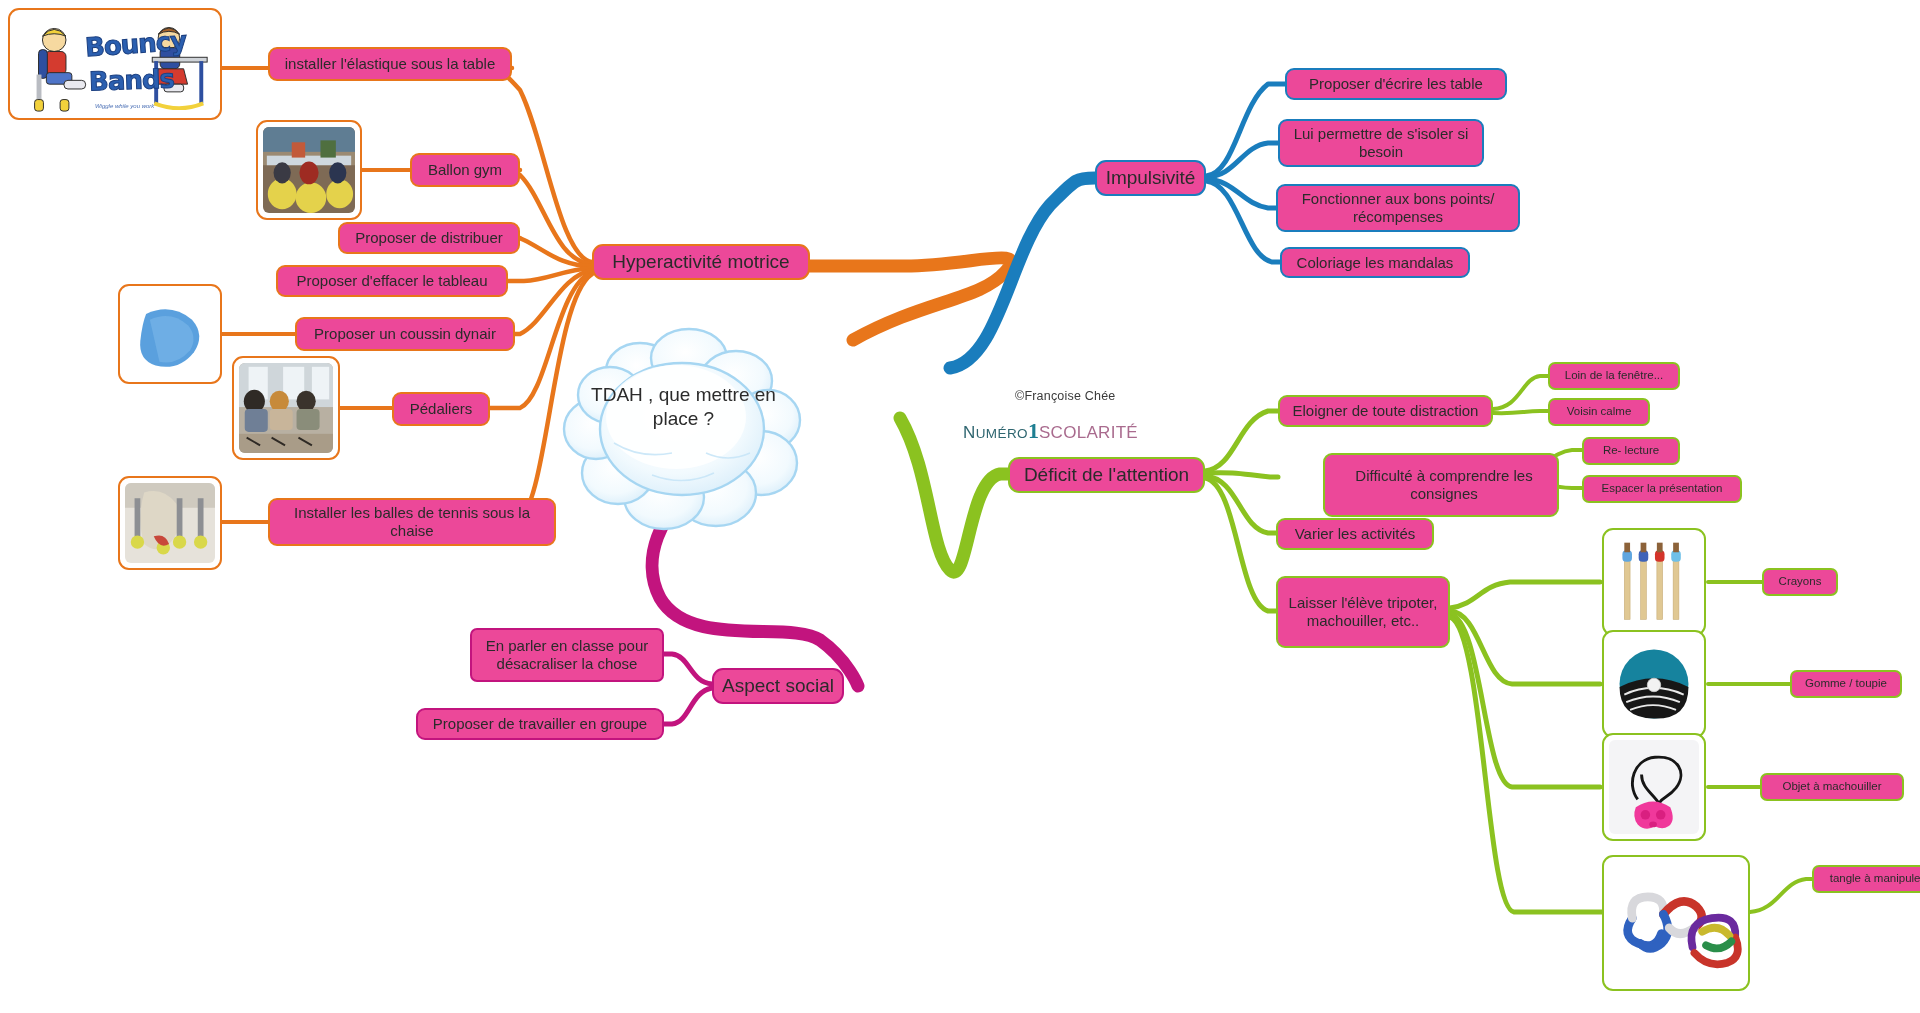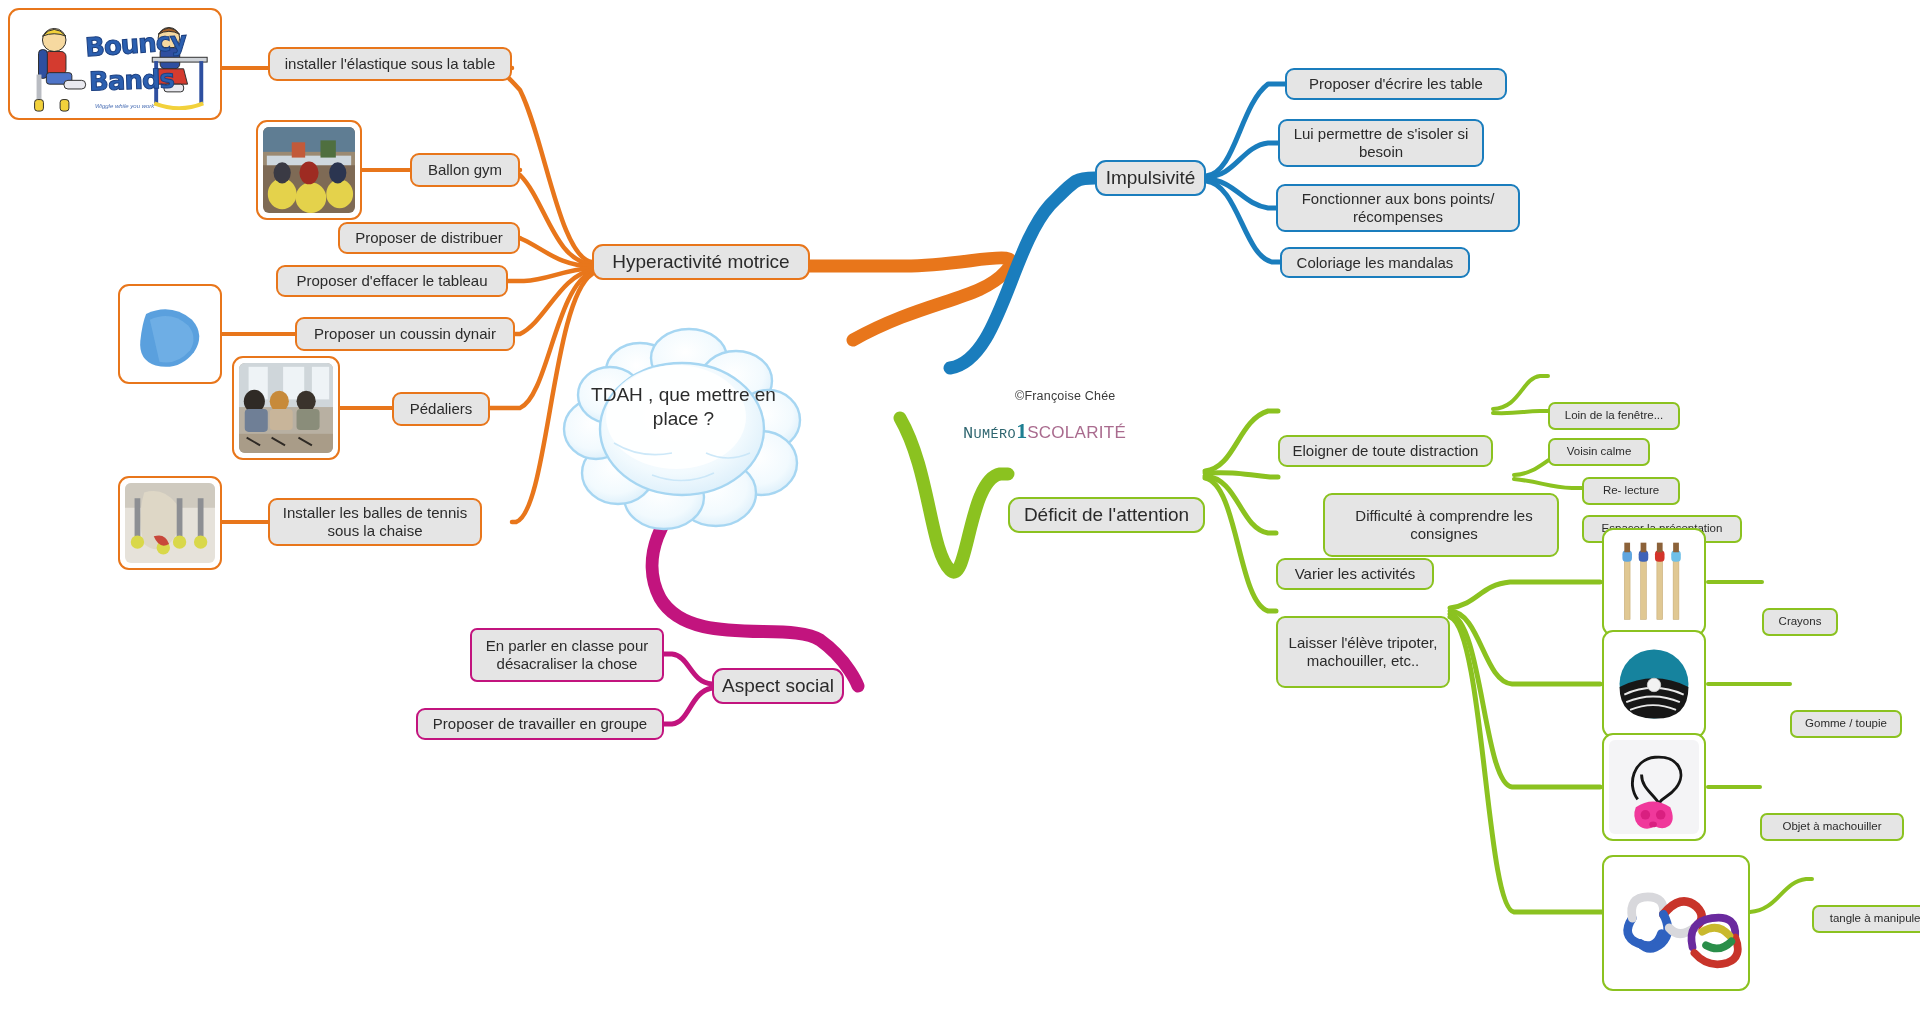--- a/index.html
+++ b/index.html
@@ -3,26 +3,26 @@
 <meta charset="utf-8">
 <title>TDAH mindmap</title>
 <style>
   html,body{margin:0;padding:0;background:#ffffff;}
   body{width:1920px;height:1013px;position:relative;overflow:hidden;
        font-family:"Liberation Sans","DejaVu Sans",sans-serif;}
   #stage{position:absolute;inset:0;width:1920px;height:1013px;}
   svg#links{position:absolute;left:0;top:0;width:1920px;height:1013px;}
 
   
-  .node{position:absolute;box-sizing:border-box;background:#e5e5e5;
+  .node{position:absolute;box-sizing:border-box;background:#ec4899;
         border-radius:9px;display:flex;align-items:center;justify-content:center;
         text-align:center;color:#2b2b2b;line-height:1.18;padding:2px 8px;}
   .node.orange{border:2px solid #E8761B;}
   .node.blue  {border:2px solid #1A7DBD;}
-  .node.green {border:2px solid #8BC220;margin-top:40px;}
+  .node.green {border:2px solid #8BC220;}
   .node.pink  {border:2px solid #C2147E;}
 
   .lvl1{font-size:19px;border-width:2.5px !important;border-radius:11px;}
   .lvl2{font-size:15px;}
   .lvl3{font-size:11.5px;border-radius:7px;}
 
   
   .pic{position:absolute;box-sizing:border-box;background:#fff;border-radius:11px;
        overflow:hidden;}
   .pic.orange{border:2.5px solid #E8761B;}
@@ -32,21 +32,21 @@
   
   #cloud{position:absolute;left:556px;top:325px;width:252px;height:210px;}
   #cloud svg{position:absolute;left:0;top:0;}
   #cloudlabel{position:absolute;left:576px;top:383px;width:215px;
        text-align:center;font-size:19px;color:#2b2b2b;line-height:1.25;z-index:6;}
 
   
   #credit{position:absolute;left:1015px;top:389px;font-size:12.5px;color:#3a3a3a;
           letter-spacing:.2px;}
   #logo{position:absolute;left:963px;top:418px;white-space:nowrap;}
-  #logo .lg1{font-family:Liberation Mono, monospace;font-size:17px;
+  #logo .lg1{font-family:Liberation Sans, sans-serif;font-size:17px;
              color:#2F6670;letter-spacing:.4px;}
   #logo .lg1 .sm{font-size:13.5px;}
   #logo .lg2{font-family:"Liberation Serif","DejaVu Serif",serif;font-size:22px;
              font-weight:bold;color:#1E7F92;}
   #logo .lg3{font-family:Liberation Sans, sans-serif;font-size:17px;
              color:#A96B8E;letter-spacing:.3px;}
 
   
   .ph{position:absolute;inset:0;}
   .bbword{position:absolute;font-family:"DejaVu Sans",sans-serif;font-weight:bold;
@@ -160,21 +160,21 @@
   <div class="node orange lvl2" style="left:410px;top:153px;width:110px;height:34px;">Ballon gym</div>
 
   <div class="node orange lvl2" style="left:338px;top:222px;width:182px;height:32px;">Proposer de distribuer</div>
 
   <div class="node orange lvl2" style="left:276px;top:265px;width:232px;height:32px;">Proposer d'effacer le tableau</div>
 
   <div class="node orange lvl2" style="left:295px;top:317px;width:220px;height:34px;">Proposer un coussin dynair</div>
 
   <div class="node orange lvl2" style="left:392px;top:392px;width:98px;height:34px;">Pédaliers</div>
 
-  <div class="node orange lvl2" style="left:268px;top:498px;width:214px;height:48px;">Installer les balles de tennis sous la chaise</div>
+  <div class="node orange lvl2" style="left:268px;top:498px;width:288px;height:48px;">Installer les balles de tennis sous la chaise</div>
 
   <div class="pic orange" style="left:8px;top:8px;width:214px;height:112px;">
     <div class="inner" style="background:#ffffff;">
       <div class="ph">
         
         <svg width="100%" height="100%" viewBox="0 0 204 102" preserveAspectRatio="none">
           <rect width="204" height="102" fill="#fff"></rect>
 
           <g>
             <ellipse cx="40" cy="26" rx="12" ry="12" fill="#F6D9A0" stroke="#2b2b2b" stroke-width="1"></ellipse>

